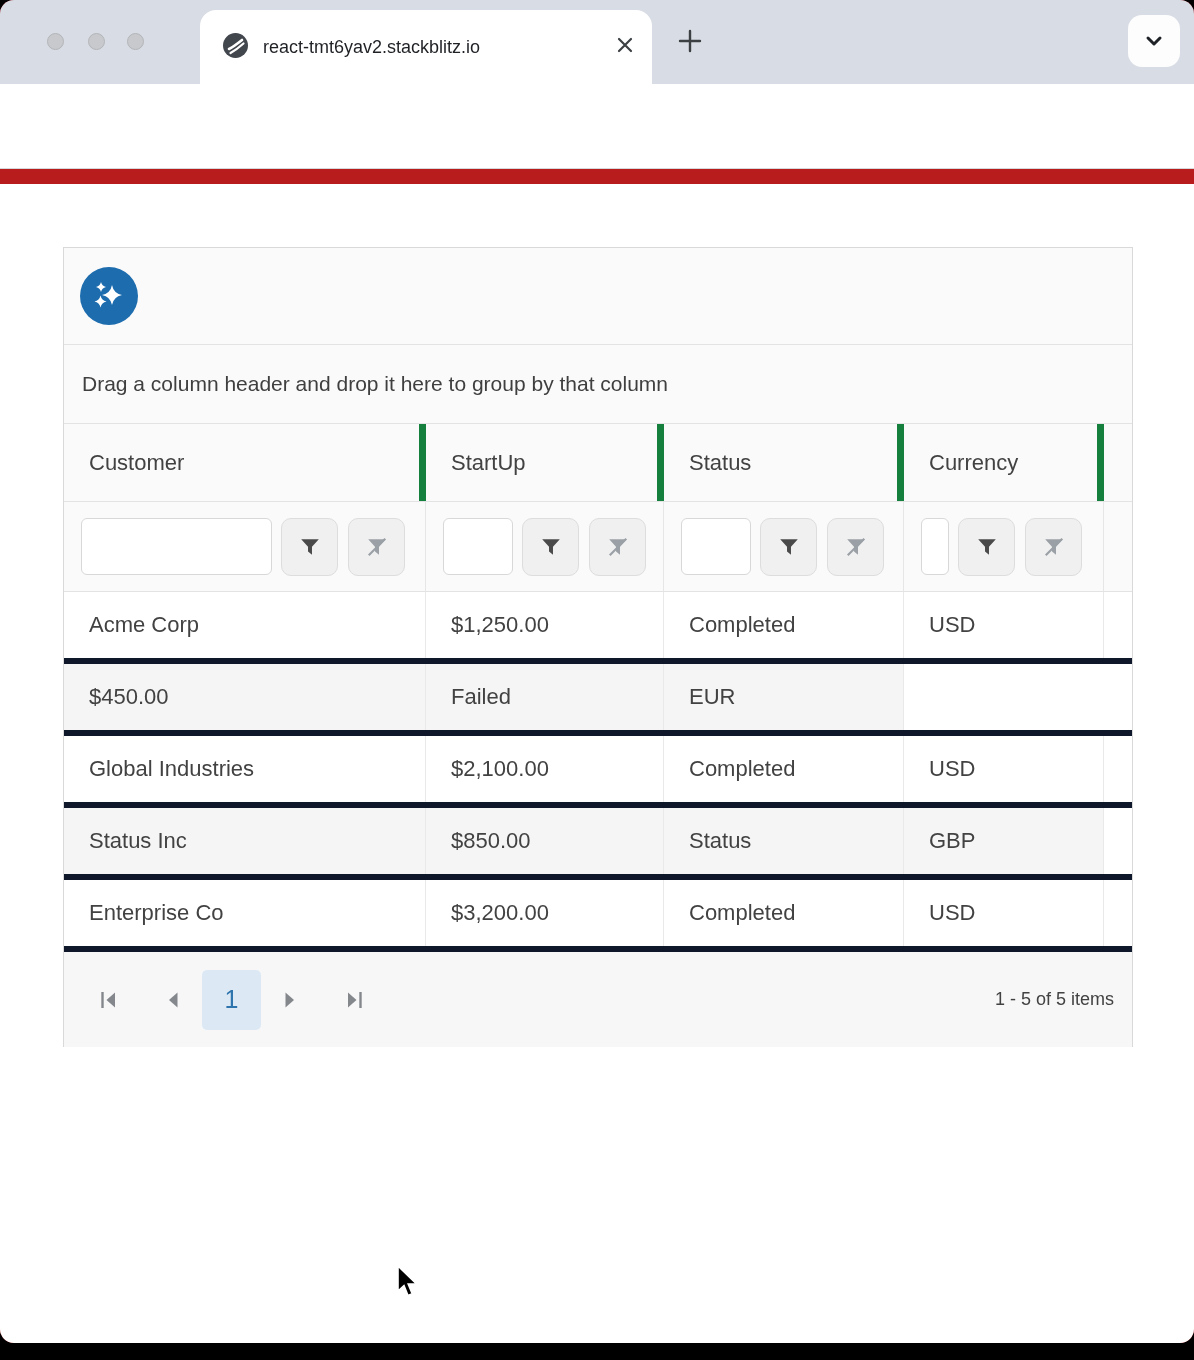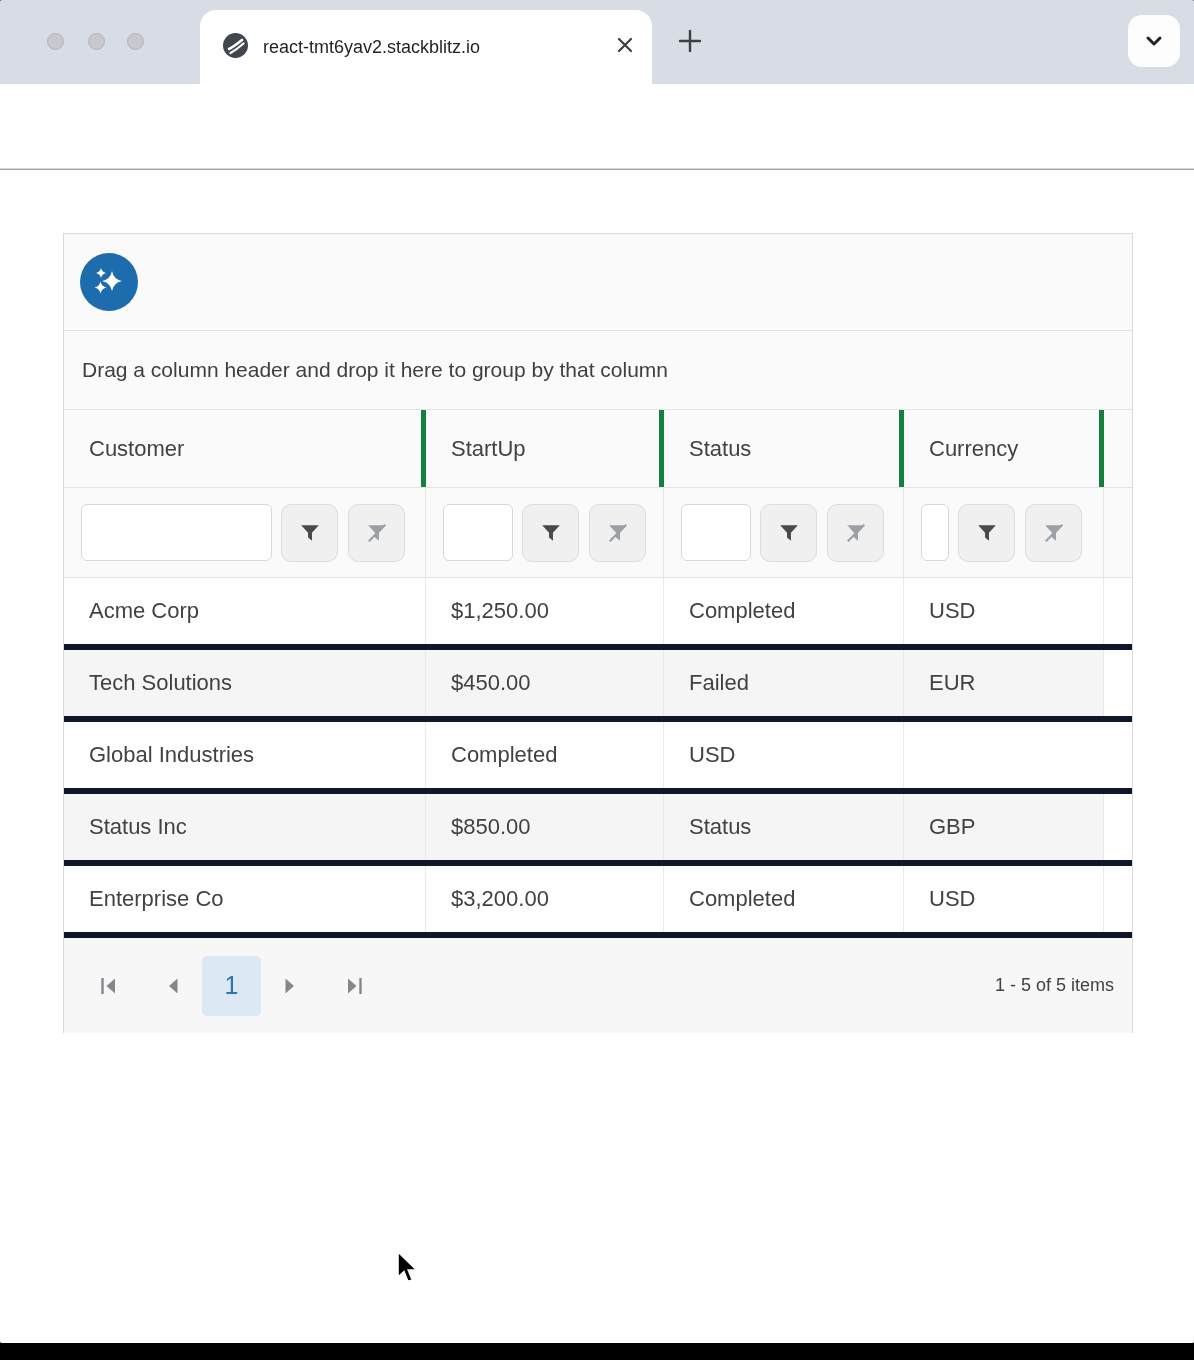--- a/index.html
+++ b/index.html
@@ -1,17 +1,17 @@
 <!DOCTYPE html>
 <html><head>
 <meta charset="utf-8">
 <style>
   * { margin:0; padding:0; box-sizing:border-box; }
   html,body { width:1194px; height:1360px; background:#000; font-family:"Liberation Sans", sans-serif; }
-  .window { position:relative; width:1194px; height:1343px; background:#a3a3a3; border-radius:2px; overflow:hidden; }
+  .window { position:relative; width:1194px; height:1343px; background:#b91c1c; border-radius:14px; overflow:hidden; }
 
   
   .tabstrip { position:absolute; left:0; top:0; width:100%; height:84px; background:#d8dce4; }
   .traffic { position:absolute; top:33px; width:17px; height:17px; border-radius:50%; background:#c7c9cc; border:1px solid #b3b5b8; }
   .t1{left:47px;} .t2{left:88px;} .t3{left:127px;}
   .tab { position:absolute; left:200px; top:10px; width:452px; height:74px; background:#fff; border-radius:16px 16px 0 0; display:flex; align-items:center; padding:0 18px 0 22px; }
   .tab-title { font-size:18px; color:#1f2125; flex:1; margin-left:14px; white-space:nowrap; overflow:hidden; }
   .newtab-btn { position:absolute; left:666px; top:17px; width:48px; height:48px; border-radius:12px; display:flex; align-items:center; justify-content:center; }
   .tabsearch-btn { position:absolute; right:14px; top:15px; width:52px; height:52px; background:#fdfdfd; border-radius:14px; display:flex; align-items:center; justify-content:center; }
 
@@ -27,29 +27,29 @@
   .avatar { position:absolute; left:1058px; top:106px; width:41px; height:41px; border-radius:50%; overflow:hidden;
     background:
       radial-gradient(circle at 50% 30%, #2e2a26 0 20%, rgba(0,0,0,0) 21%),
       radial-gradient(circle at 50% 44%, #8a6a50 0 19%, rgba(0,0,0,0) 20%),
       radial-gradient(ellipse at 50% 92%, #eceae6 0 34%, rgba(0,0,0,0) 35%),
       radial-gradient(circle at 18% 80%, #3a3f3a 0 22%, rgba(0,0,0,0) 23%),
       radial-gradient(circle at 82% 80%, #3a3f3a 0 22%, rgba(0,0,0,0) 23%),
       linear-gradient(135deg,#7fa35e,#4c6b3c 55%,#8fb069); }
 
   
-  .page { position:absolute; left:0; top:170px; width:100%; height:1173px; background:#fff; }
+  .page { position:absolute; left:0; top:184px; width:100%; height:1173px; background:#fff; }
   .grid { position:absolute; left:63px; top:63px; width:1070px; height:800px; border:1px solid #d9d9d9; background:#fff; color:#424242; }
   .grid-toolbar { height:97px; background:#fafafa; border-bottom:1px solid #e3e3e3; display:flex; align-items:center; padding:0 16px; }
   .ai-button { width:58px; height:58px; border-radius:50%; border:none; display:flex; align-items:center; justify-content:center; cursor:pointer; }
   .group-panel { height:79px; background:#fafafa; border-bottom:1px solid #e3e3e3; display:flex; align-items:center; padding:0 18px; font-size:21px; color:#3f3f3f; }
 
   .cols { display:grid; grid-template-columns:362px 238px 240px 200px 1fr; }
   .hdr-row { height:78px; background:#fafafa; border-bottom:1px solid #e3e3e3; }
-  .hdr-cell { display:flex; align-items:center; padding-left:25px; font-size:22px; color:#424242; border-right:5px solid #15803d; }
+  .hdr-cell { display:flex; align-items:center; padding-left:25px; font-size:22px; color:#424242; border-right:7px solid #15803d; }
   .filler { border-right:none !important; }
   .flt-row { height:90px; background:#fafafa; border-bottom:1px solid #e3e3e3; }
   .flt-cell { display:flex; align-items:center; padding-left:17px; border-right:1px solid #e6e6e6; overflow:hidden; }
   .flt-input { height:57px; border:1px solid #d8d8d8; border-radius:6px; background:#fff; font-size:20px; padding:0 10px; color:#424242; flex-shrink:0; }
   .flt-btn { width:57px; height:58px; margin-left:9px; border:1px solid #ddd; border-radius:10px; background:#f0f0f0; display:flex; align-items:center; justify-content:center; flex-shrink:0; }
   .flt-btn + .flt-btn { margin-left:10px; }
 
   .data-row { height:72px; background:#fff; border-bottom:6px solid #0f172a; }
   .data-row.alt .cell { background:#f5f5f5; }
   .cell { display:flex; align-items:center; padding-left:25px; font-size:22px; color:#424242; border-right:1px solid #e9e9e9; }
@@ -237,28 +237,28 @@
         </div>
       <div id="grid-body">
           <div class="cols data-row">
             <div class="cell">Acme Corp</div>
             <div class="cell">$1,250.00</div>
             <div class="cell">Completed</div>
             <div class="cell">USD</div>
             <div class="cell filler"></div>
           </div>
           <div class="cols data-row alt">
-            <div class="cell">Tech Solutions</div>
             <div class="cell">$450.00</div>
             <div class="cell">Failed</div>
             <div class="cell">EUR</div>
             <div class="cell filler"></div>
           </div>
           <div class="cols data-row">
             <div class="cell">Global Industries</div>
+            <div class="cell">$2,100.00</div>
             <div class="cell">Completed</div>
             <div class="cell">USD</div>
             <div class="cell filler"></div>
           </div>
           <div class="cols data-row alt">
             <div class="cell">Status Inc</div>
             <div class="cell">$850.00</div>
             <div class="cell">Status</div>
             <div class="cell">GBP</div>
             <div class="cell filler"></div>

